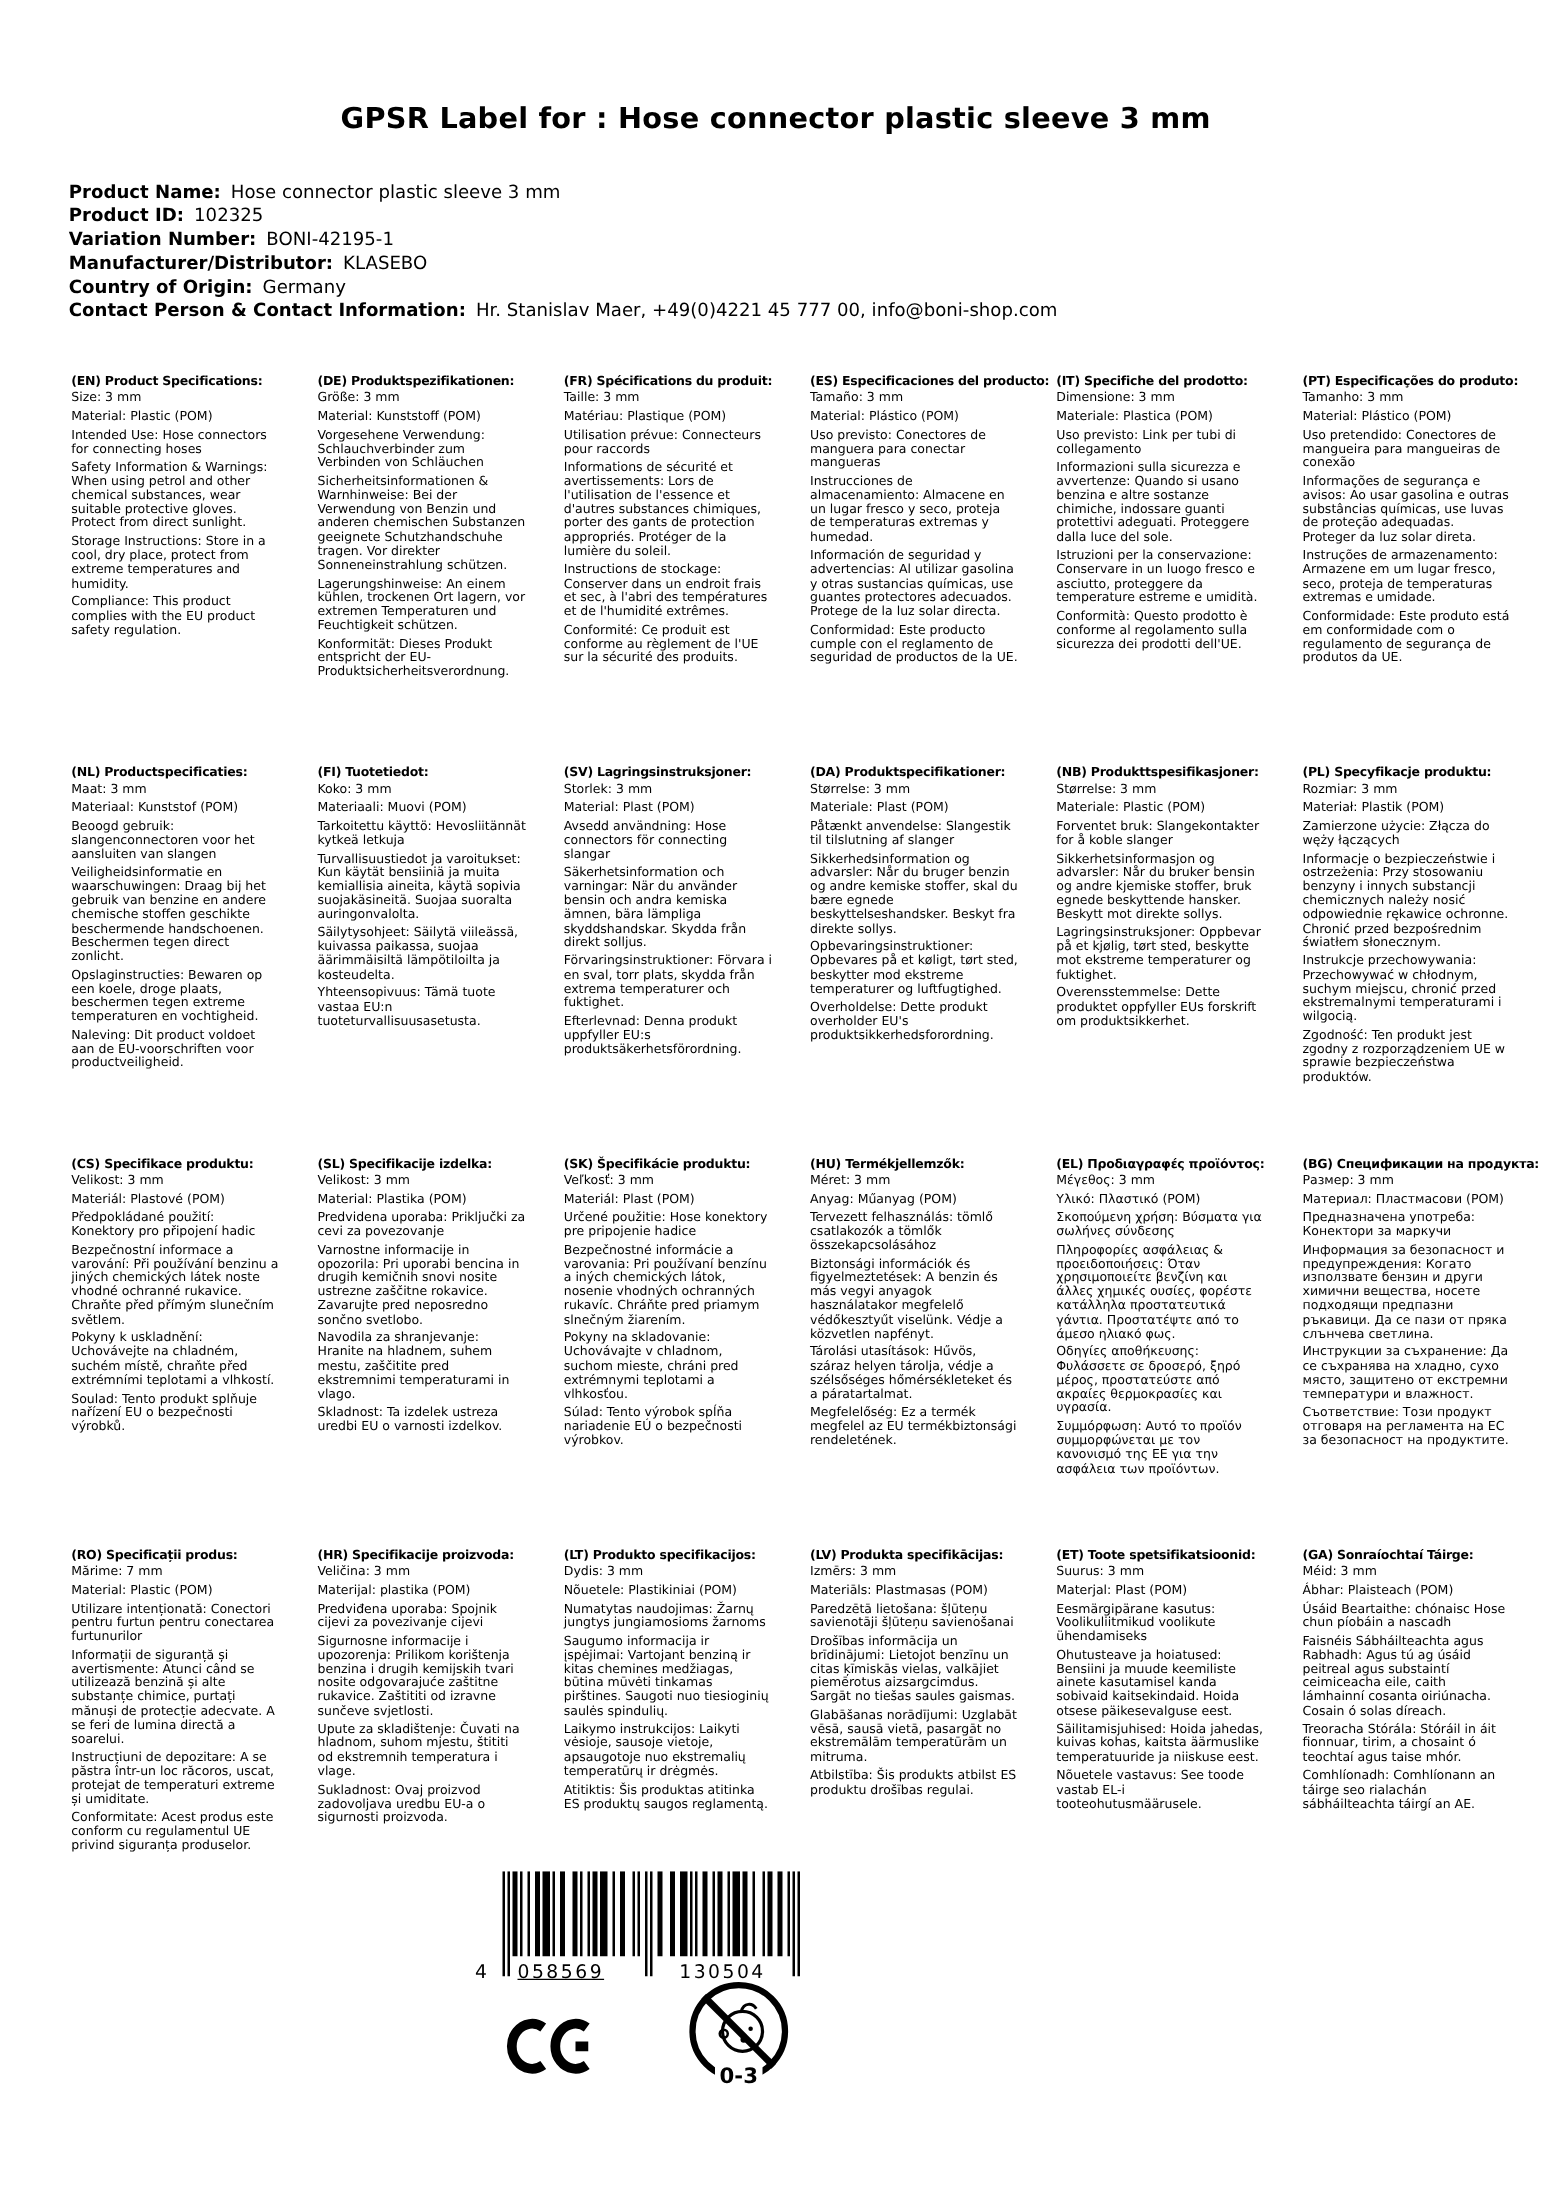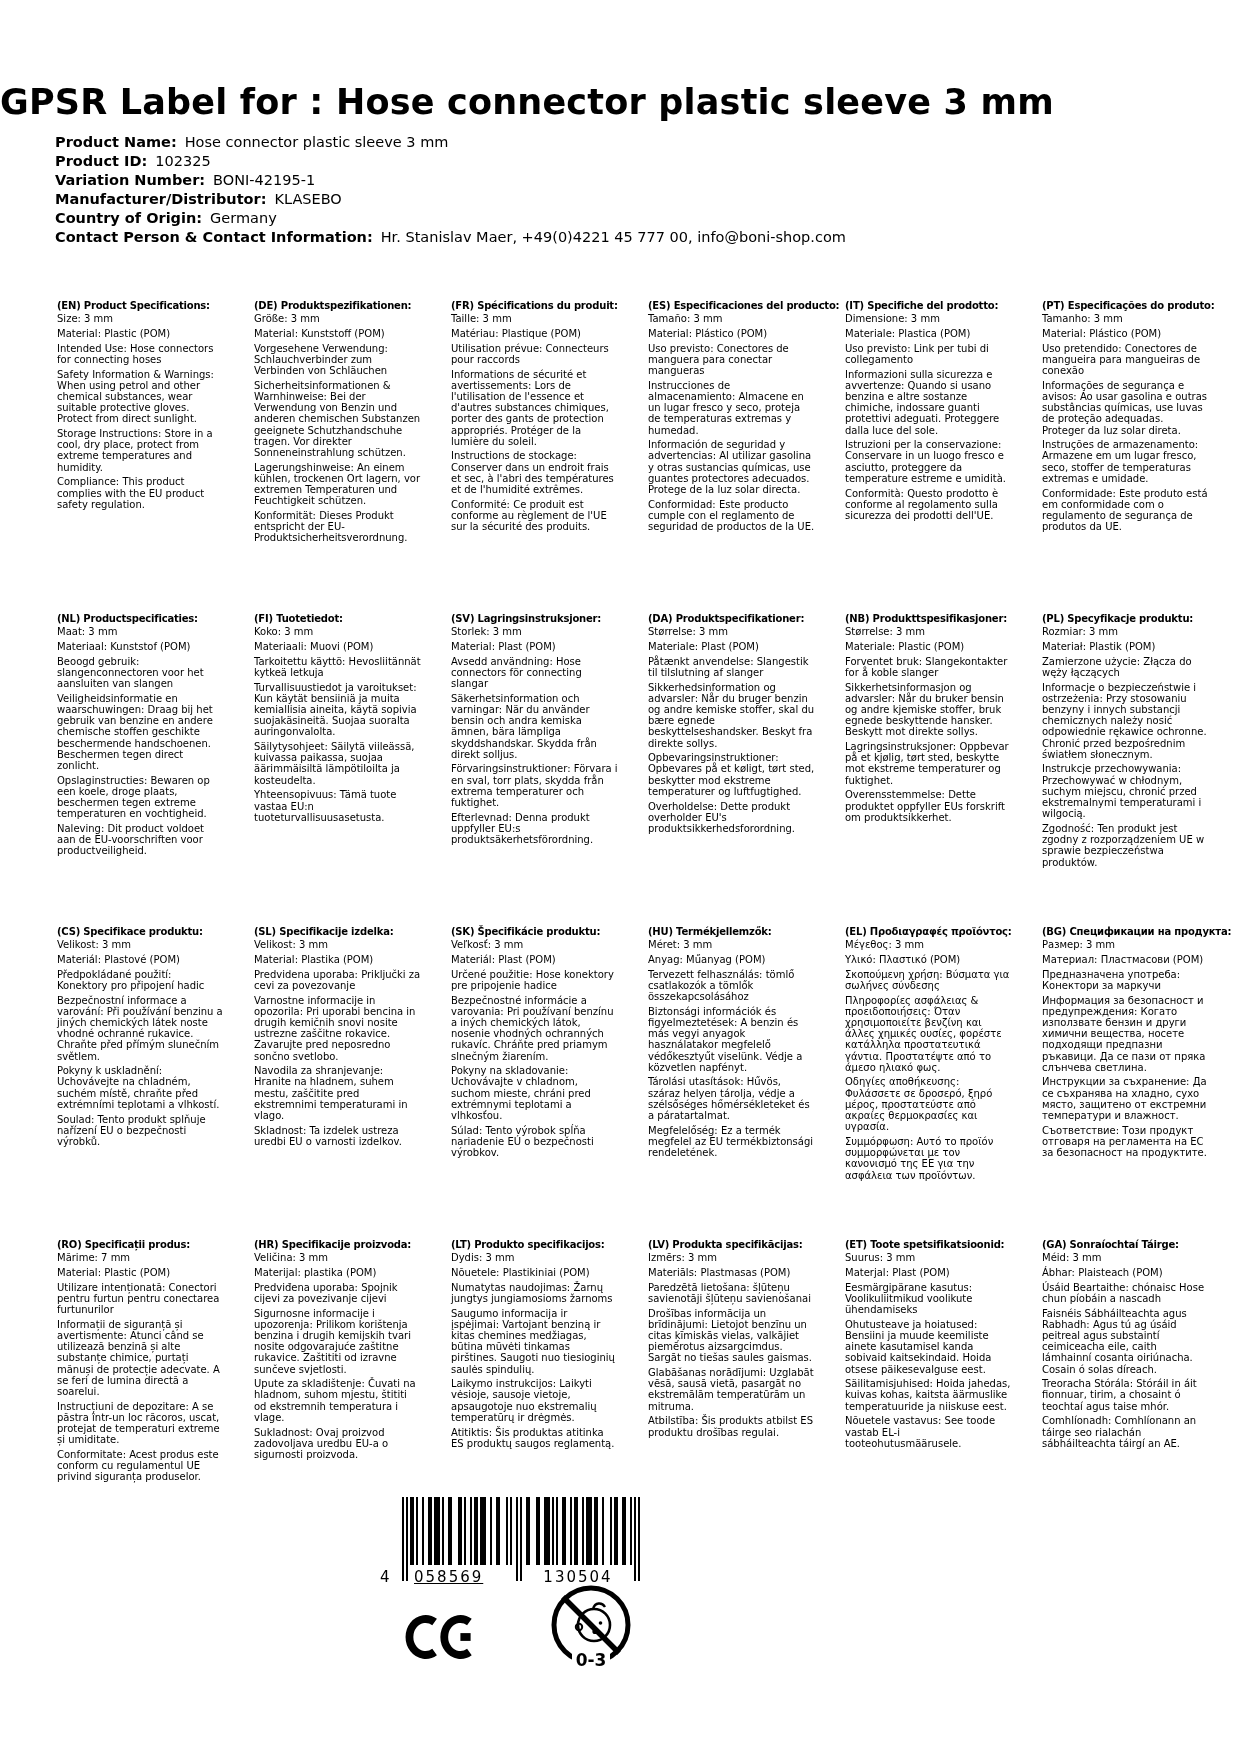--- a/index.html
+++ b/index.html
@@ -1,21 +1,21 @@
 <!DOCTYPE html>
 <html><head>
 <meta charset="utf-8">
 <style>
   html,body{margin:0;padding:0;background:#fff;}
   body{width:1241px;height:1754px;position:relative;overflow:hidden;
        font-family:"DejaVu Sans","Liberation Sans",sans-serif;color:#000;}
   .page{position:absolute;inset:0;}
-  .title{position:absolute;top:82px;left:0;width:100%;
-         font-size:35px;font-weight:bold;letter-spacing:0.2px;margin:0;}
-  .product-info{position:absolute;left:55px;top:133px;font-size:14.5px;line-height:19px;}
+  .title{position:absolute;top:82px;left:0;width:100%;text-align:center;
+         font-size:23px;font-weight:bold;letter-spacing:0.2px;margin:0;}
+  .product-info{position:absolute;left:55px;top:145px;font-size:14.5px;line-height:19px;}
   .pi-row{white-space:nowrap;}
   .pi-label{font-weight:bold;}
   .pi-value{margin-left:8px;}
   .spec-grid{position:absolute;left:57px;top:300px;display:grid;
              grid-template-columns:repeat(6,197px);grid-auto-rows:313px;}
   .spec-cell{width:186px;font-size:10px;line-height:11.2px;}
   .spec-heading{font-weight:bold;font-size:10px;letter-spacing:-0.2px;
                 white-space:nowrap;margin-bottom:2px;position:relative;z-index:2;background:transparent;}
   .spec-par{margin:0 0 3.5px 0;max-width:167px;}
   .footer{position:absolute;left:0;top:0;width:100%;height:100%;pointer-events:none;}
@@ -90,21 +90,21 @@
         <p class="spec-par">Informazioni sulla sicurezza e avvertenze: Quando si usano benzina e altre sostanze chimiche, indossare guanti protettivi adeguati. Proteggere dalla luce del sole.</p>
         <p class="spec-par">Istruzioni per la conservazione: Conservare in un luogo fresco e asciutto, proteggere da temperature estreme e umidità.</p>
         <p class="spec-par">Conformità: Questo prodotto è conforme al regolamento sulla sicurezza dei prodotti dell'UE.</p>
       </div>
       <div class="spec-cell">
         <div class="spec-heading">(PT) Especificações do produto:</div>
         <p class="spec-par">Tamanho: 3 mm</p>
         <p class="spec-par">Material: Plástico (POM)</p>
         <p class="spec-par">Uso pretendido: Conectores de mangueira para mangueiras de conexão</p>
         <p class="spec-par">Informações de segurança e avisos: Ao usar gasolina e outras substâncias químicas, use luvas de proteção adequadas. Proteger da luz solar direta.</p>
-        <p class="spec-par">Instruções de armazenamento: Armazene em um lugar fresco, seco, stoffer de temperaturas extremas e umidade.</p>
+        <p class="spec-par">Instruções de armazenamento: Armazene em um lugar fresco, seco, proteja de temperaturas extremas e umidade.</p>
         <p class="spec-par">Conformidade: Este produto está em conformidade com o regulamento de segurança de produtos da UE.</p>
       </div>
       <div class="spec-cell">
         <div class="spec-heading">(NL) Productspecificaties:</div>
         <p class="spec-par">Maat: 3 mm</p>
         <p class="spec-par">Materiaal: Kunststof (POM)</p>
         <p class="spec-par">Beoogd gebruik: slangenconnectoren voor het aansluiten van slangen</p>
         <p class="spec-par">Veiligheidsinformatie en waarschuwingen: Draag bij het gebruik van benzine en andere chemische stoffen geschikte beschermende handschoenen. Beschermen tegen direct zonlicht.</p>
         <p class="spec-par">Opslaginstructies: Bewaren op een koele, droge plaats, beschermen tegen extreme temperaturen en vochtigheid.</p>
         <p class="spec-par">Naleving: Dit product voldoet aan de EU-voorschriften voor productveiligheid.</p>

